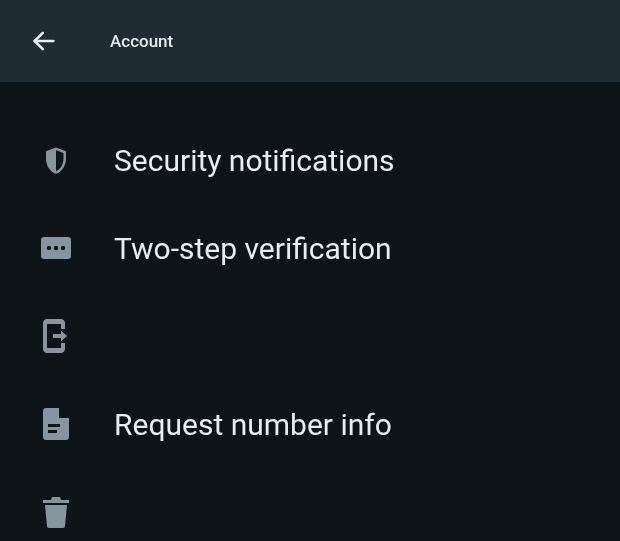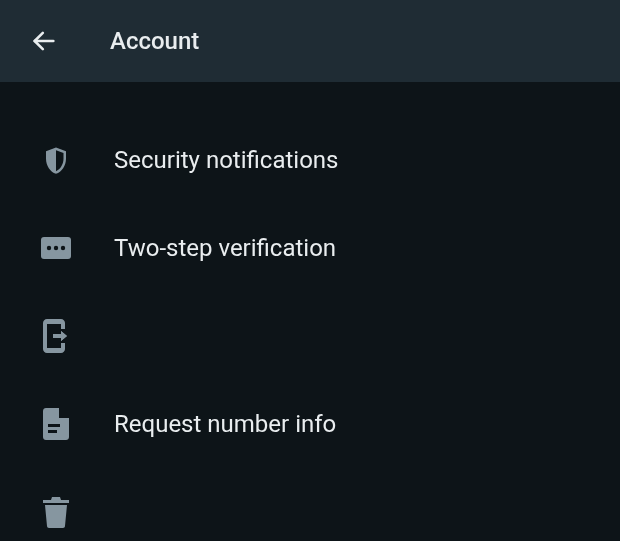--- a/index.html
+++ b/index.html
@@ -25,21 +25,21 @@
       width: 40px;
       height: 40px;
       display: flex;
       align-items: center;
       justify-content: center;
       cursor: pointer;
       color: #e9edef;
     }
     .header-title {
       color: #e9edef;
-      font-size: 24px;
+      font-size: 17px;
       font-weight: 500;
       margin-left: 46px;
     }
     .menu {
       padding-top: 34px;
     }
     .menu-item {
       display: flex;
       align-items: center;
       height: 88px;
@@ -50,21 +50,21 @@
       width: 36px;
       height: 36px;
       display: flex;
       align-items: center;
       justify-content: center;
       color: #8696a0;
       flex-shrink: 0;
     }
     .menu-label {
       color: #e9edef;
-      font-size: 24px;
+      font-size: 30px;
       font-weight: 400;
       margin-left: 40px;
     }
   </style>
 </head>
 <body>
 
 <div class="header">
   <div class="back-btn">
     <svg width="28" height="28" viewBox="0 0 24 24" fill="none" stroke="currentColor" stroke-width="2.2" stroke-linecap="round" stroke-linejoin="round">

